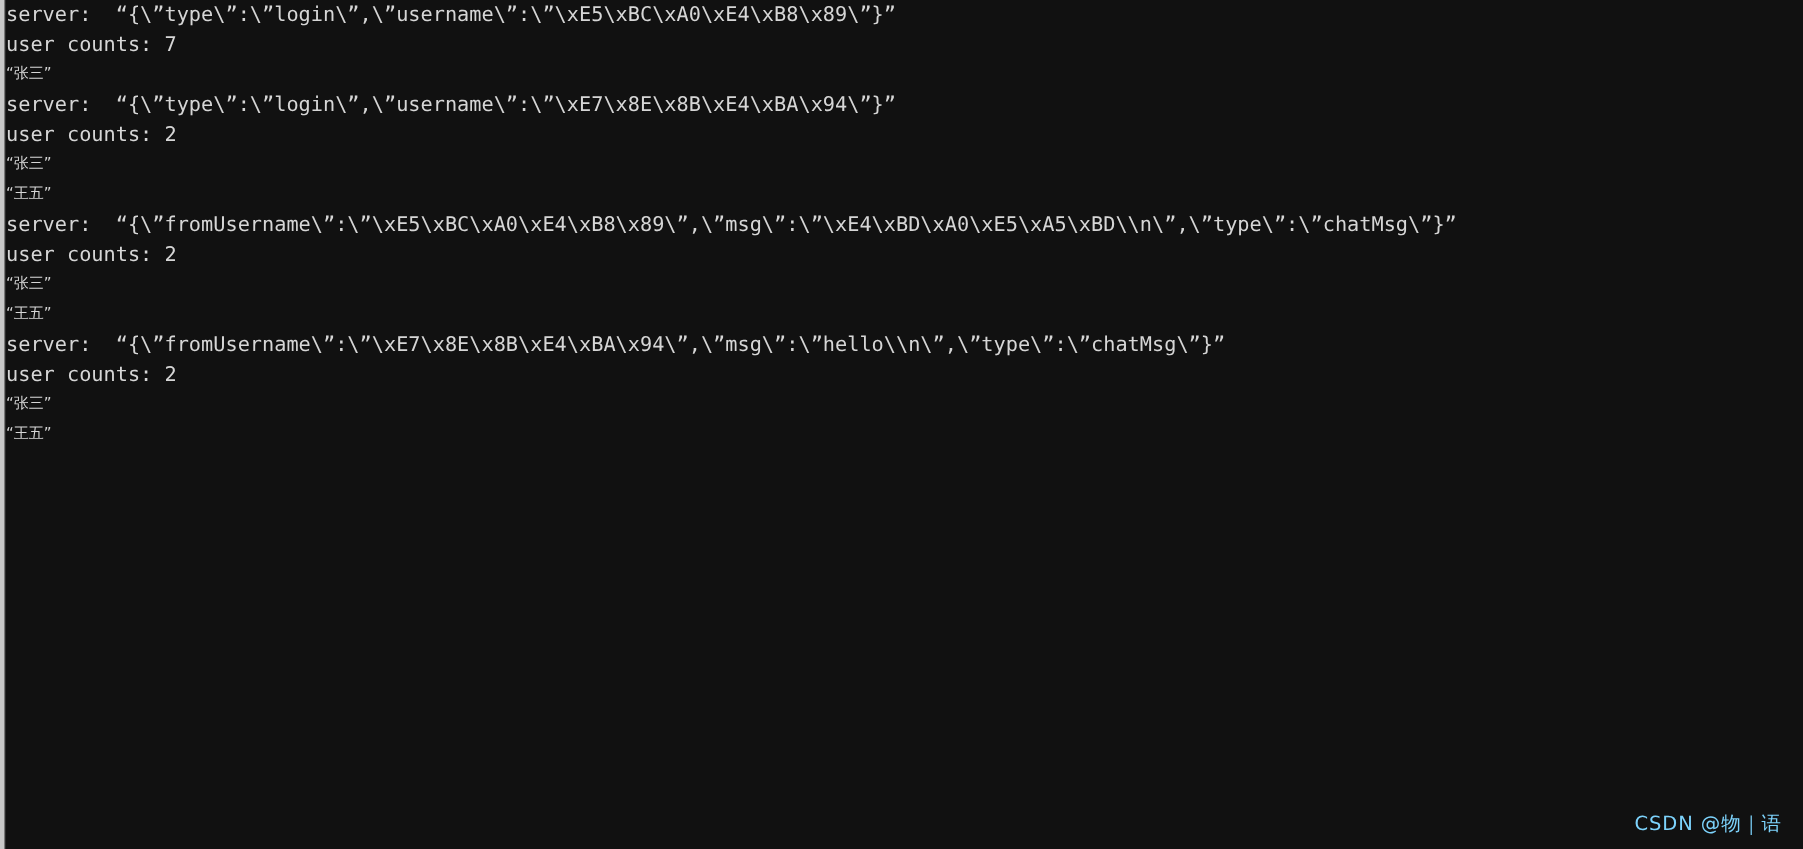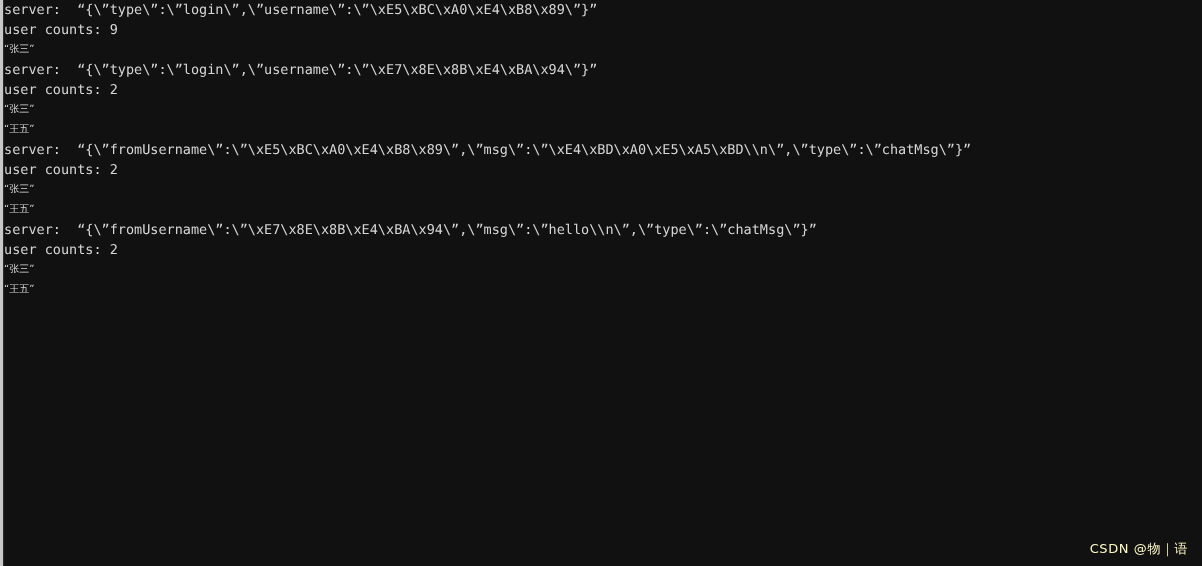--- a/index.html
+++ b/index.html
@@ -57,39 +57,39 @@
 
   .console-line.cjk {
     font-family: "DejaVu Sans", "Liberation Sans", sans-serif;
     font-size: 10px;
   }
 
   #watermark {
     position: absolute;
     right: 14px;
     bottom: 8px;
-    color: #fef9c3;
+    color: #7dd3fc;
     font-family: "DejaVu Sans", "Liberation Sans", sans-serif;
     font-size: 13px;
     letter-spacing: 0.6px;
     white-space: pre;
     user-select: none;
   }
 </style>
 </head>
 <body>
 
 <div id="console-window">
 
   <div id="left-gutter"></div>
 
   <div id="output-area">
 
     <span class="console-line">server:  “{\”type\”:\”login\”,\”username\”:\”\xE5\xBC\xA0\xE4\xB8\x89\”}”</span>
-    <span class="console-line">user counts: 9</span>
+    <span class="console-line">user counts: 7</span>
     <span class="console-line cjk">“张三”</span>
 
     <span class="console-line">server:  “{\”type\”:\”login\”,\”username\”:\”\xE7\x8E\x8B\xE4\xBA\x94\”}”</span>
     <span class="console-line">user counts: 2</span>
     <span class="console-line cjk">“张三”</span>
     <span class="console-line cjk">“王五”</span>
 
     <span class="console-line">server:  “{\”fromUsername\”:\”\xE5\xBC\xA0\xE4\xB8\x89\”,\”msg\”:\”\xE4\xBD\xA0\xE5\xA5\xBD\\n\”,\”type\”:\”chatMsg\”}”</span>
     <span class="console-line">user counts: 2</span>
     <span class="console-line cjk">“张三”</span>

